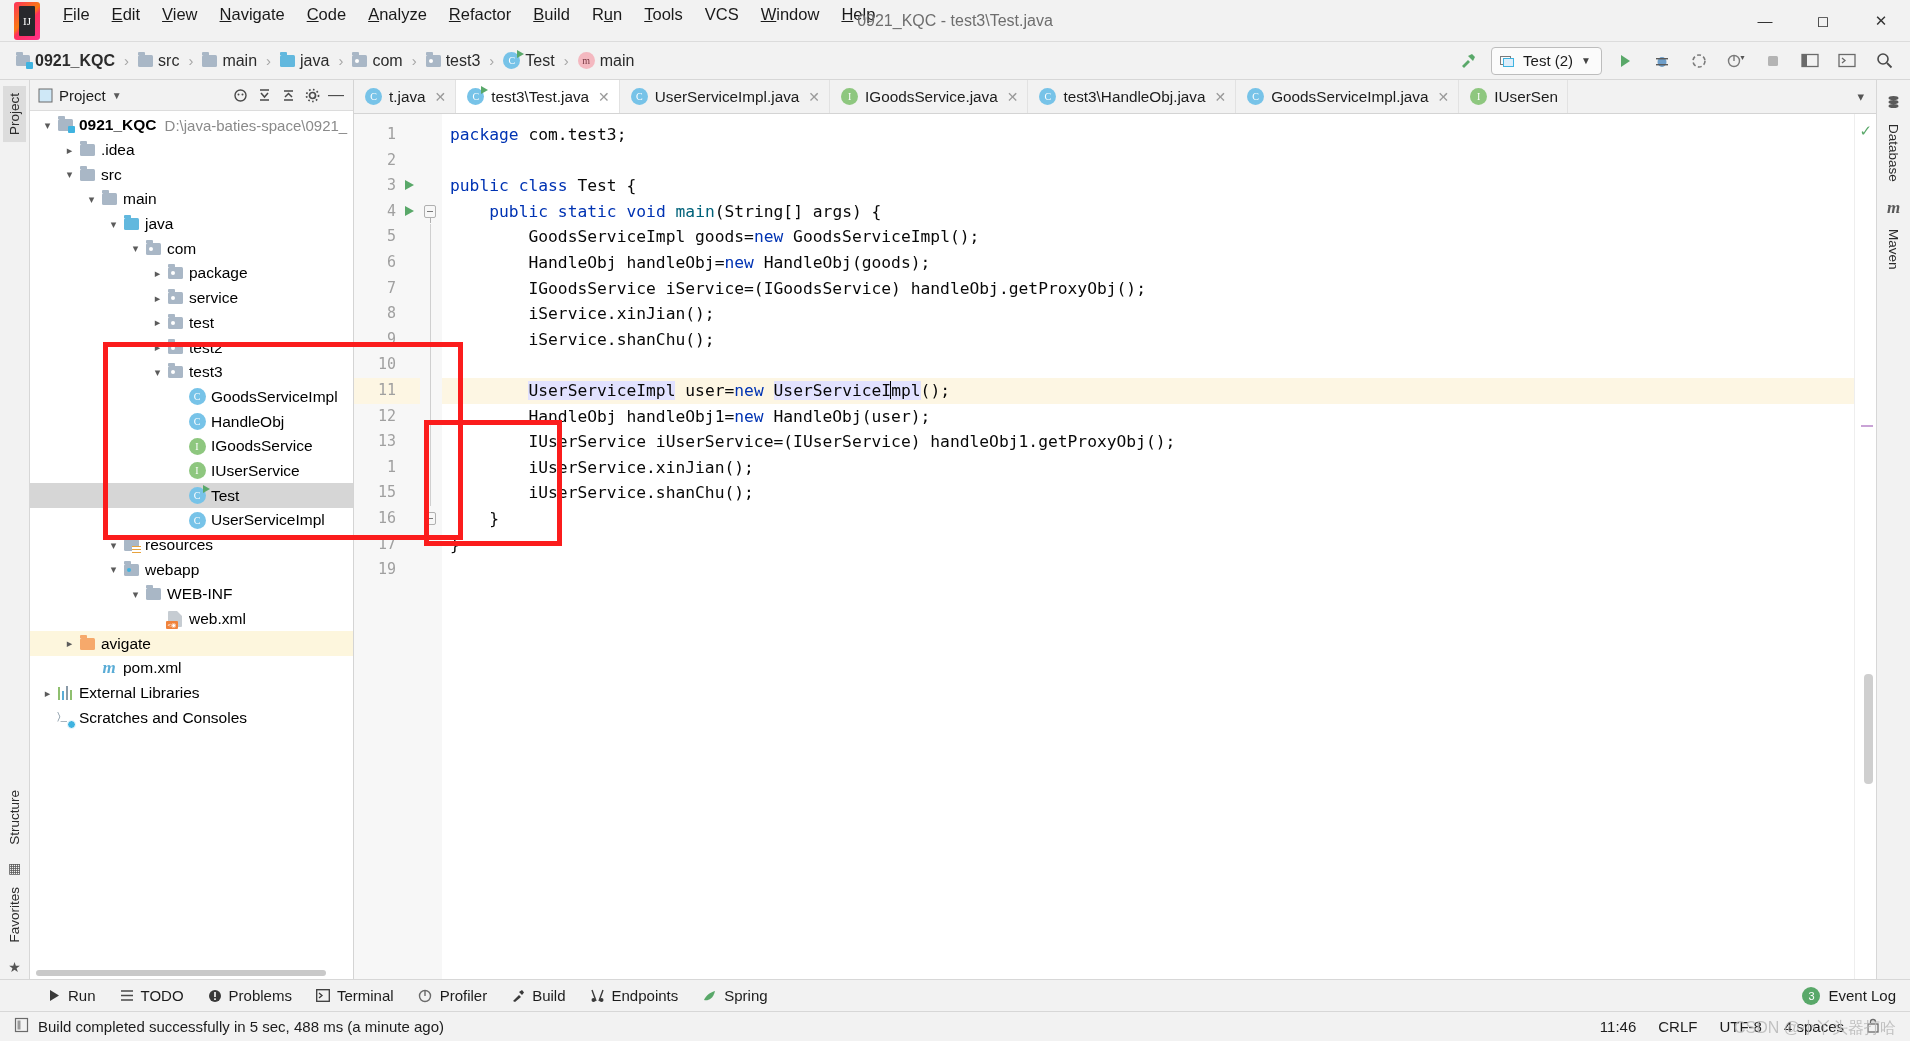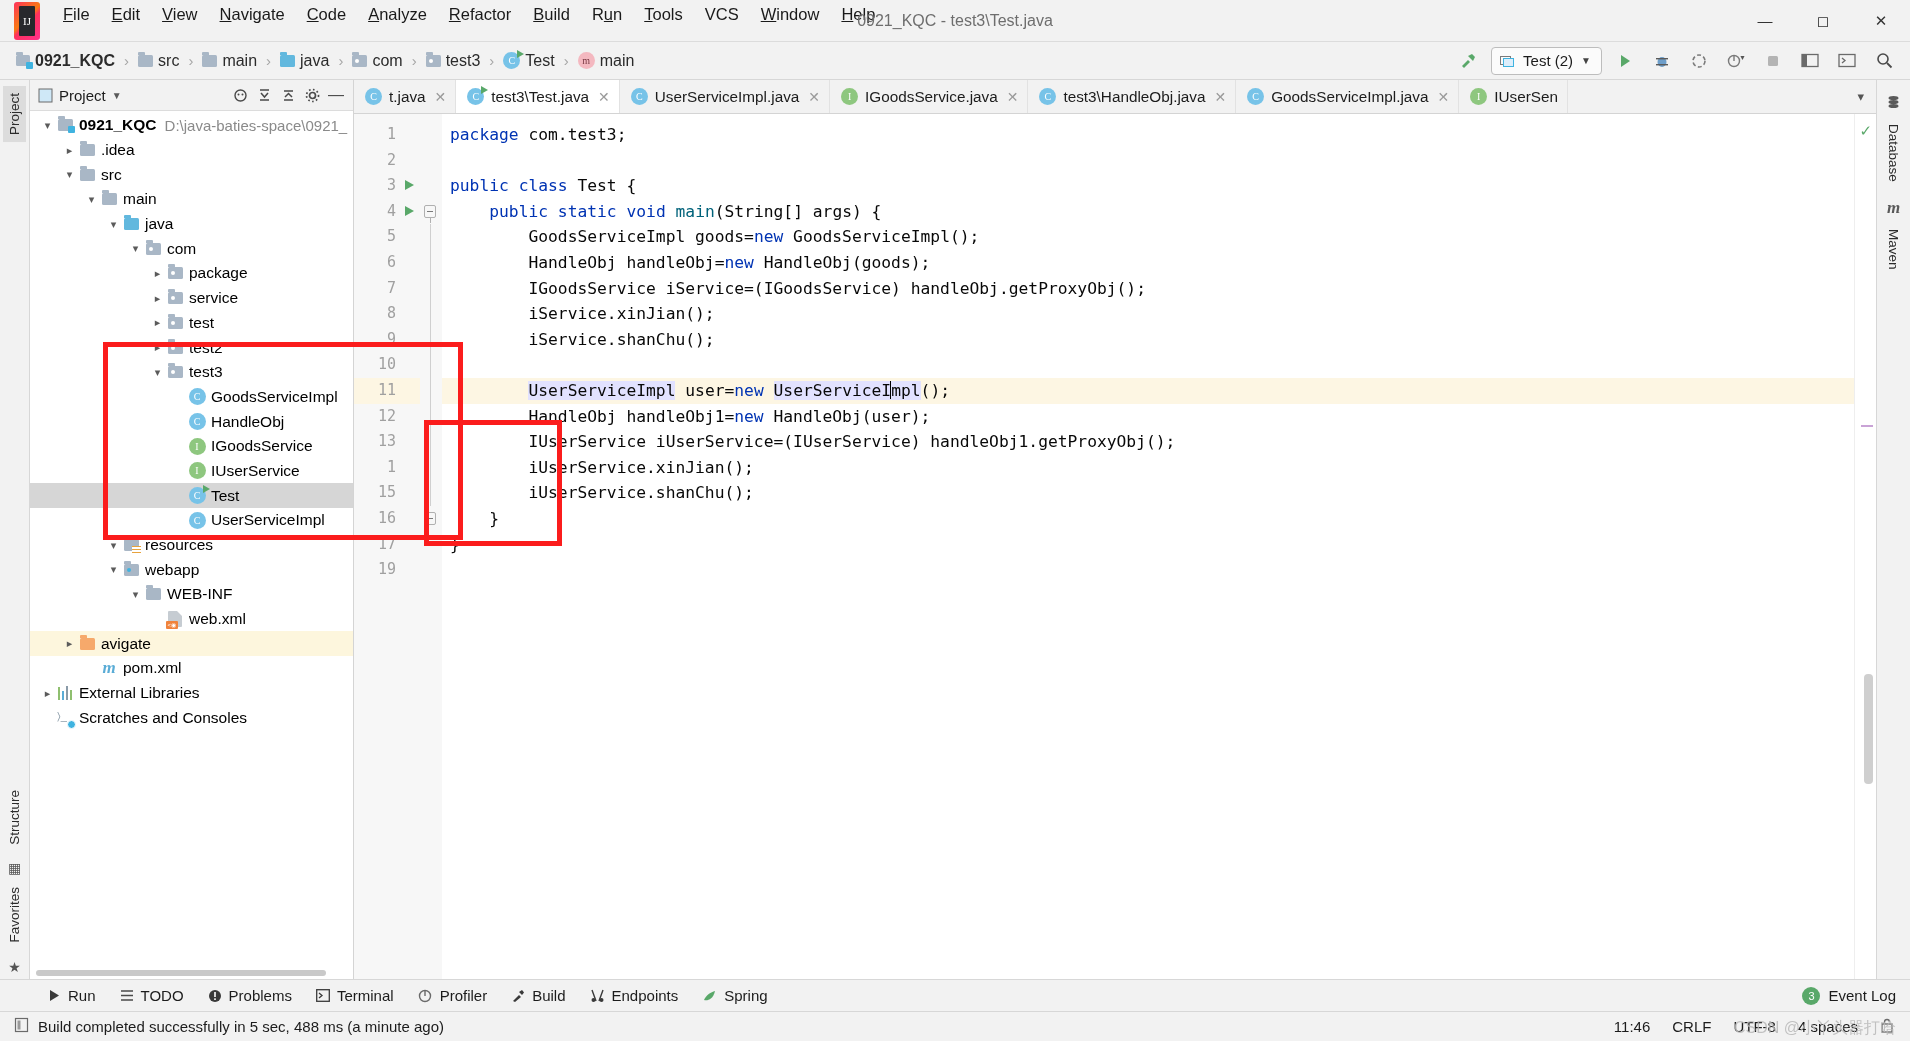--- a/index.html
+++ b/index.html
@@ -184,21 +184,21 @@
   }
   .bb { display: flex; align-items: center; gap: 7px; padding: 3px 12px; }
   .bb .gi { color: #4a4a4a; font-size: 13px; display:inline-flex; }
   .bb-right { margin-left: auto; display: flex; align-items: center; padding-right: 14px; gap: 8px; }
   .evt-badge { width: 18px; height: 18px; border-radius: 50%; background: #59a869; color: #fff;
      font-size: 11px; display: flex; align-items: center; justify-content: center; }
   .statusbar {
     height: 30px; flex: 0 0 30px; display: flex; align-items: center; background: #f2f2f2;
     border-top: 1px solid #d7d7d7; padding-left: 14px; font-size: 15px; color: #1c1c1c;
   }
-  .st-right { margin-left: auto; display: flex; align-items: center; gap: 22px; padding-right: 16px; color:#1c1c1c; }
+  .st-right { margin-left: auto; display: flex; align-items: center; gap: 22px; padding-right: 30px; color:#1c1c1c; }
   .watermark { position: absolute; right: 14px; bottom: 2px; font-size: 16px; color: #b9b9b9; opacity: .85;
      white-space: nowrap; pointer-events: none; }
 </style>
 </head>
 <body>
 
 <div class="app">
 
   <div class="titlebar">
     <div class="ij-logo">

